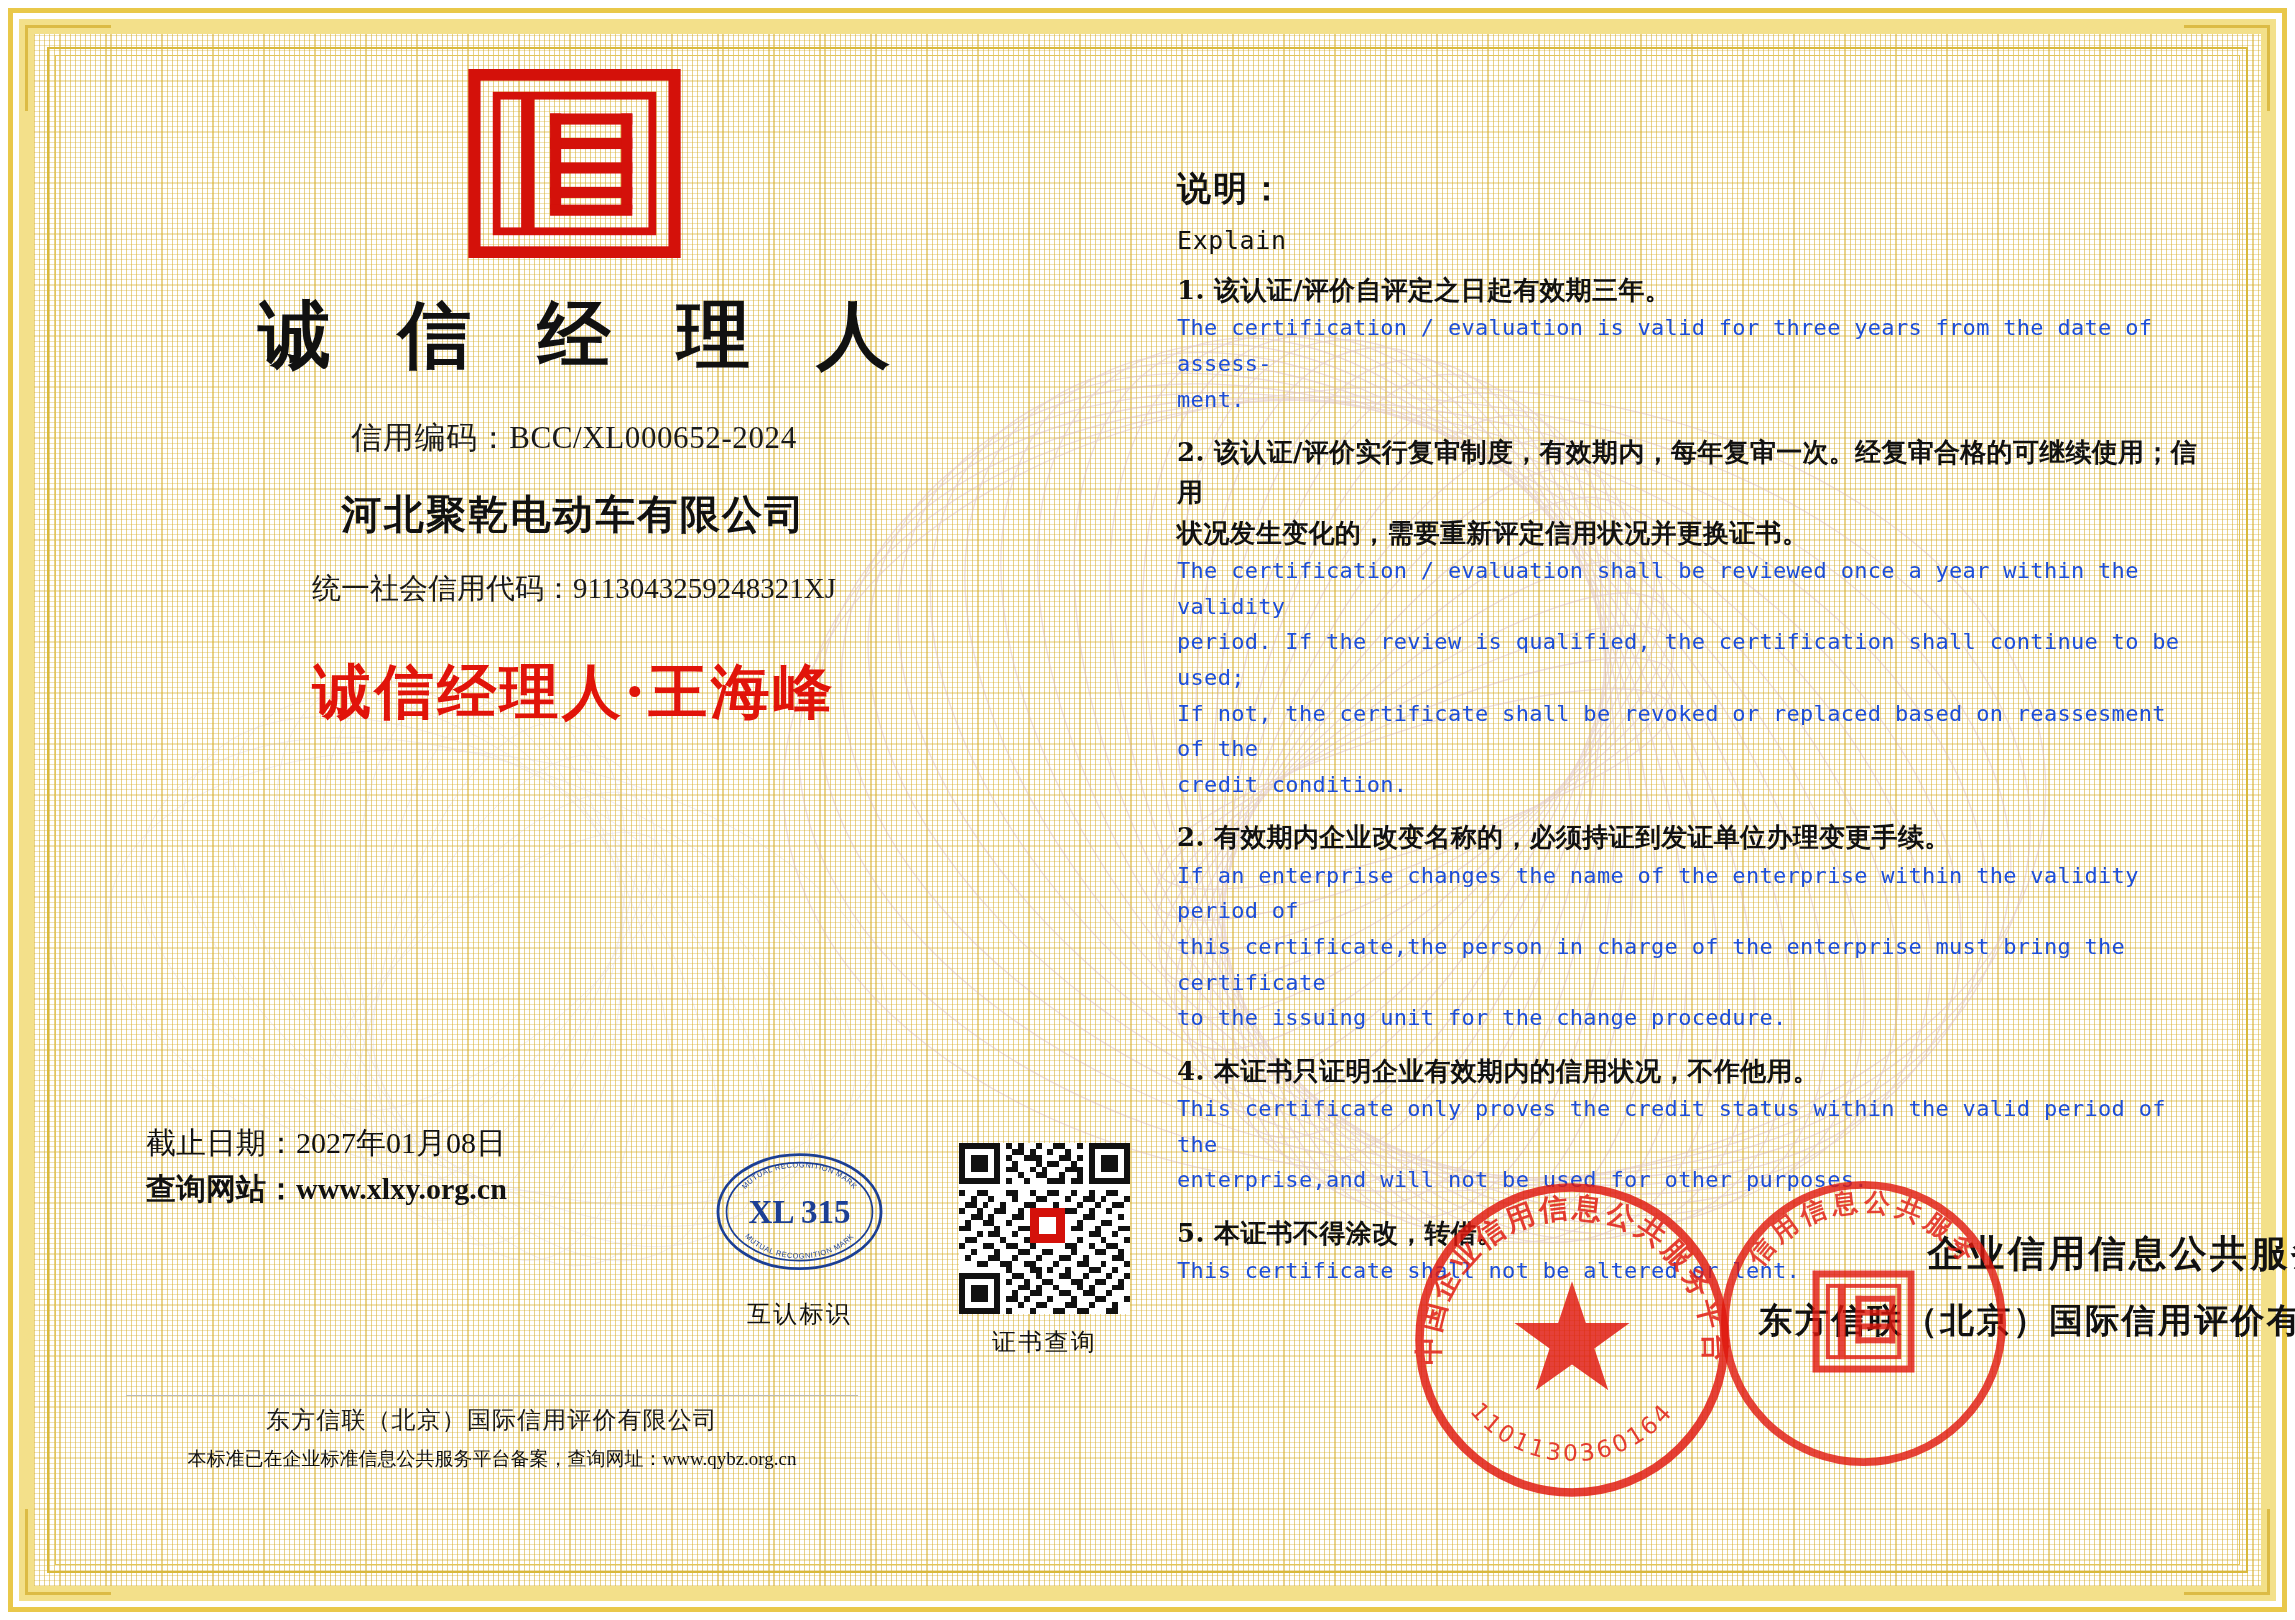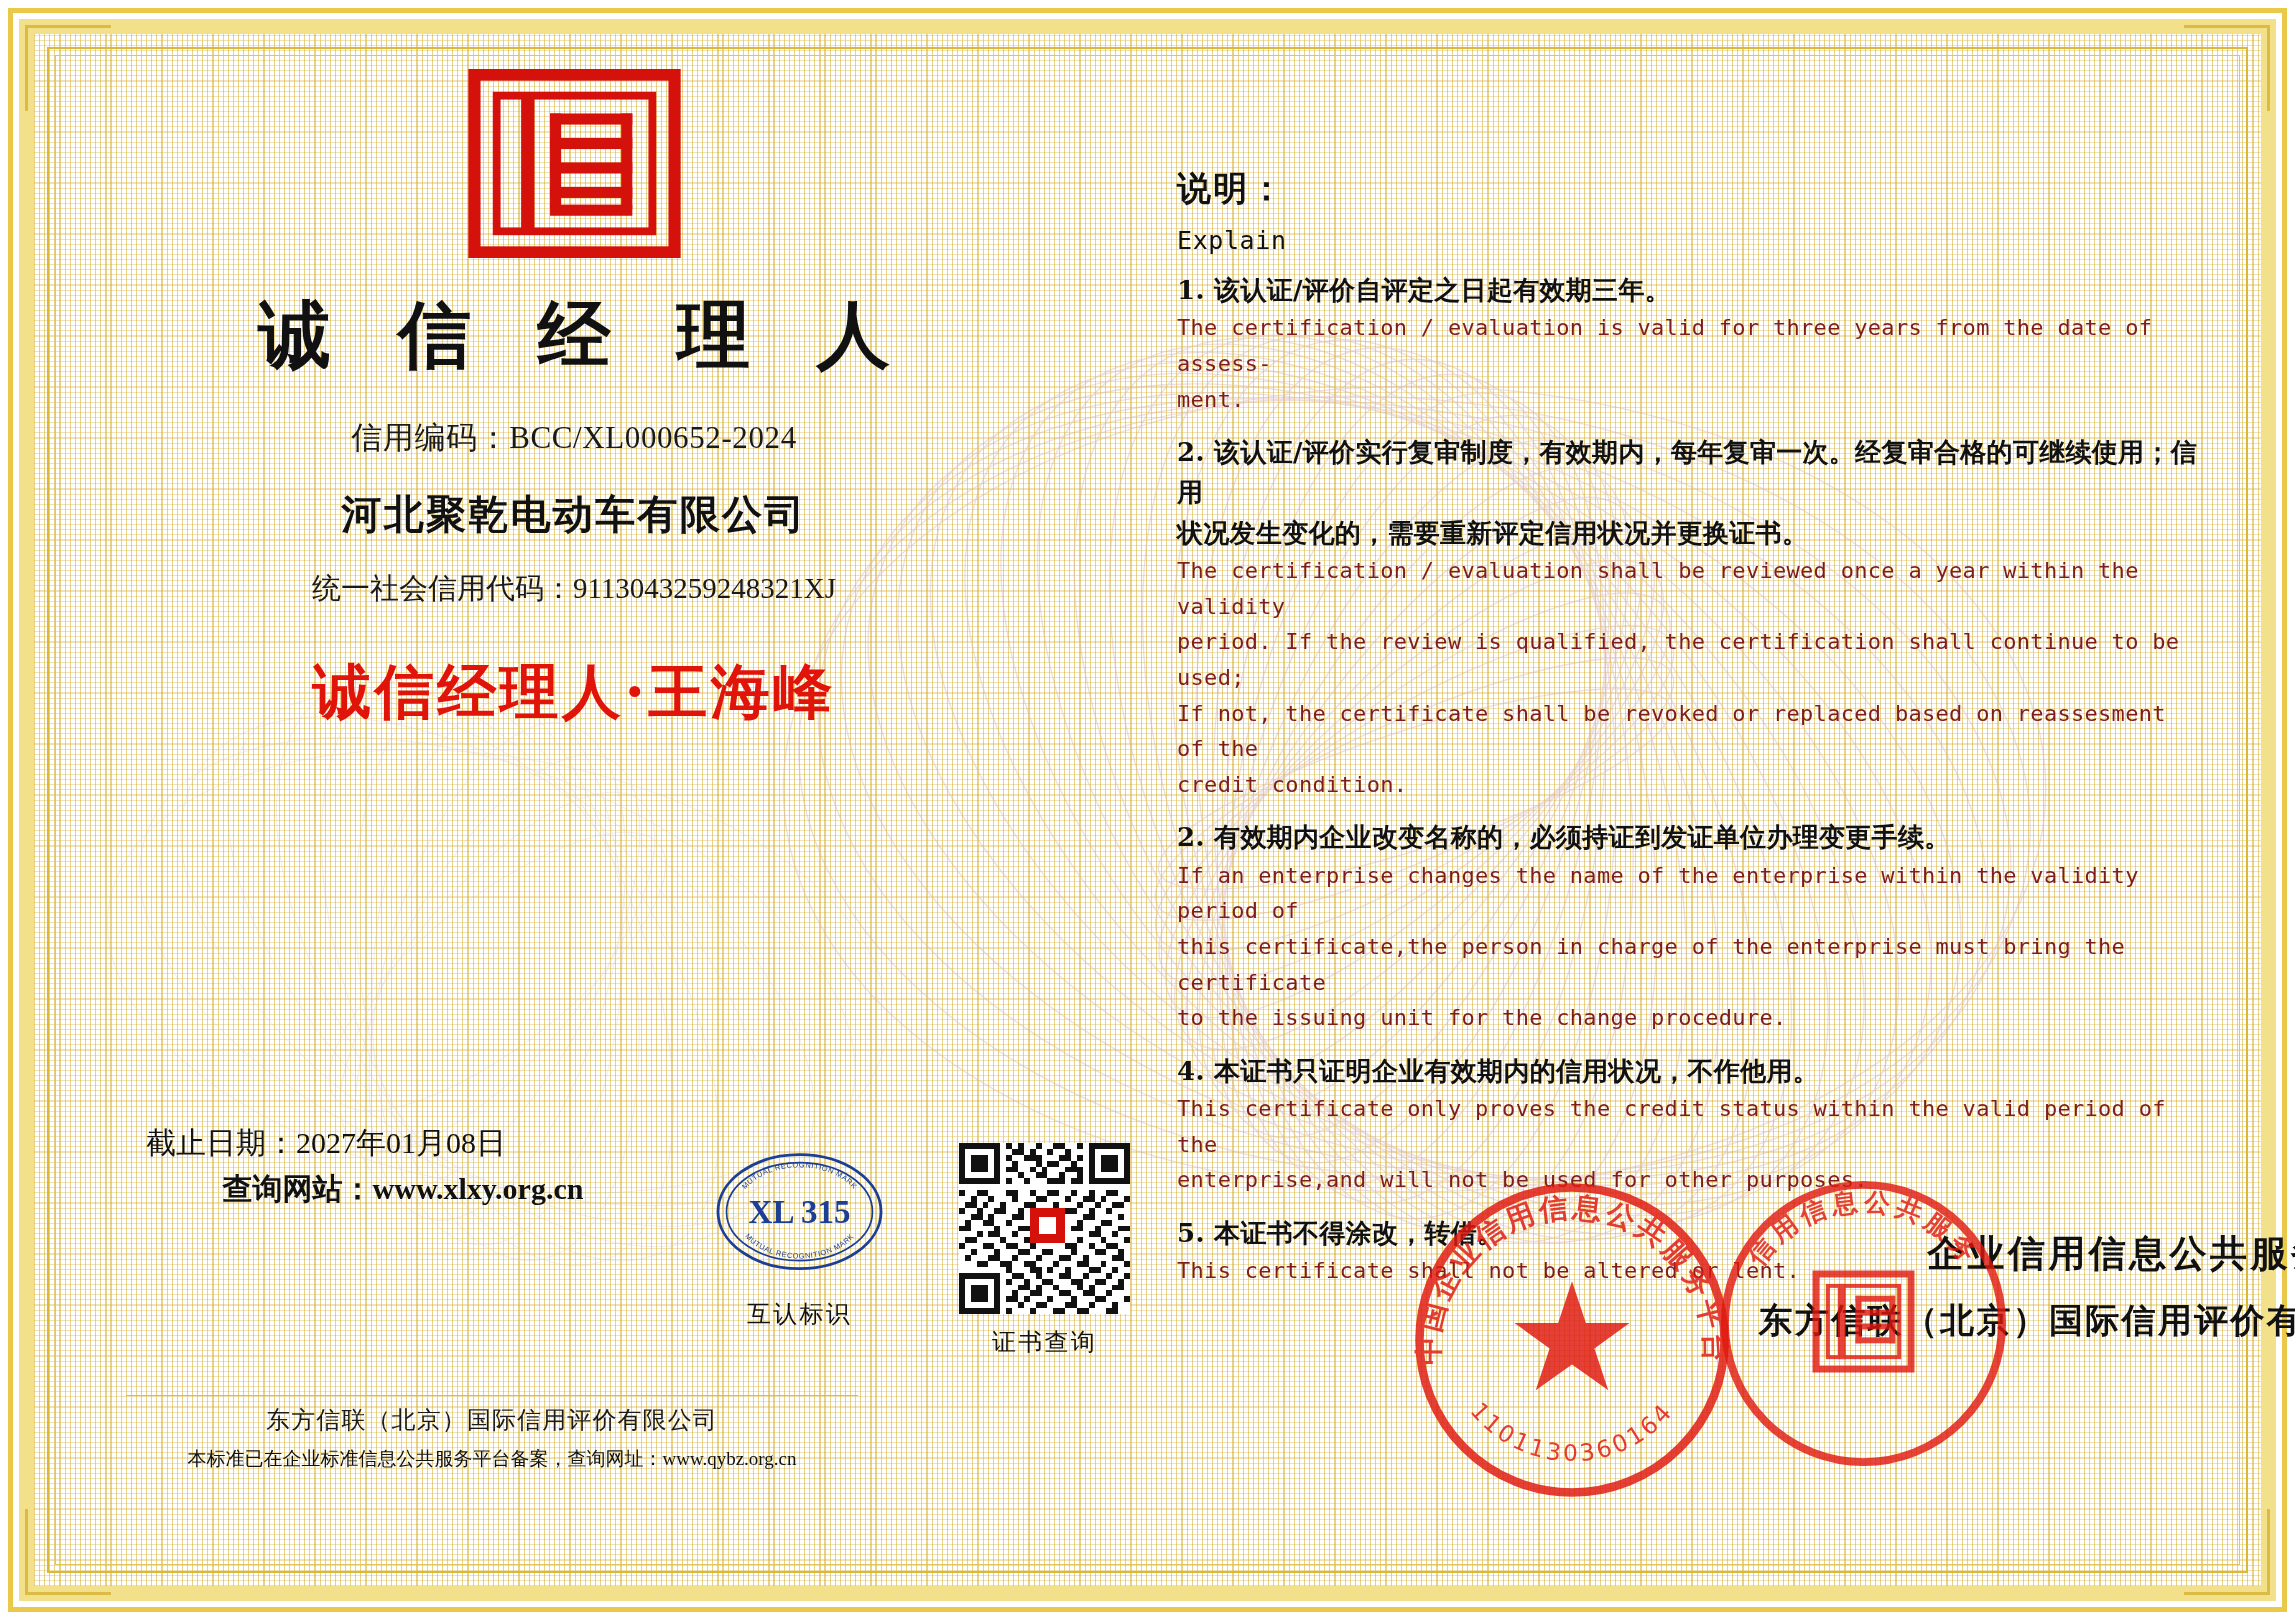--- a/index.html
+++ b/index.html
@@ -109,21 +109,21 @@
     letter-spacing:3.4px;
     font-family:"DejaVu Serif", serif;
   }
 
   
   .dates{
     position:absolute;left:146px;top:1120px;width:514px;text-align:left;
     font-size:30px;line-height:1.52;color:#111;
   }
   .dates .row{white-space:nowrap;}
-  .dates .url{font-weight:bold;text-align:center;}
+  .dates .url{font-weight:bold;}
 
   
   .badges{
     position:absolute;left:714px;top:1143px;width:457px;
     display:flex;gap:74px;align-items:flex-start;
   }
   .badge-item{text-align:center;}
   .badge-caption{margin-top:10.3px;font-size:24px;color:#111;letter-spacing:2.3px;}
   .qr{
     width:171px;height:171px;
@@ -149,21 +149,21 @@
   .explain-cn{font-size:34px;font-weight:bold;letter-spacing:2.3px;}
   .explain-en{margin-top:14px;font-size:25px;font-family:"DejaVu Sans Mono", monospace;letter-spacing:0.6px;}
   .clause{margin-top:15px;}
   .cn{
     font-size:26px;line-height:1.55;font-weight:bold;letter-spacing:0.3px;
     font-family:"DejaVu Serif", serif;
   }
   .en{
     font-size:22px;line-height:1.62;letter-spacing:0.3px;
     font-family:"DejaVu Sans Mono", monospace;
-    color:#7f1d1d;
+    color:#1d4ed8;
   }
 
   
   .seal-text{
     position:absolute;left:1252px;top:1229px;width:1160px;text-align:right;
     color:#111;
   }
   .seal-text .l1{font-size:37px;font-weight:bold;letter-spacing:3.4px;}
   .seal-text .l2{margin-top:19.4px;font-size:34px;font-weight:bold;letter-spacing:2.3px;}
 

